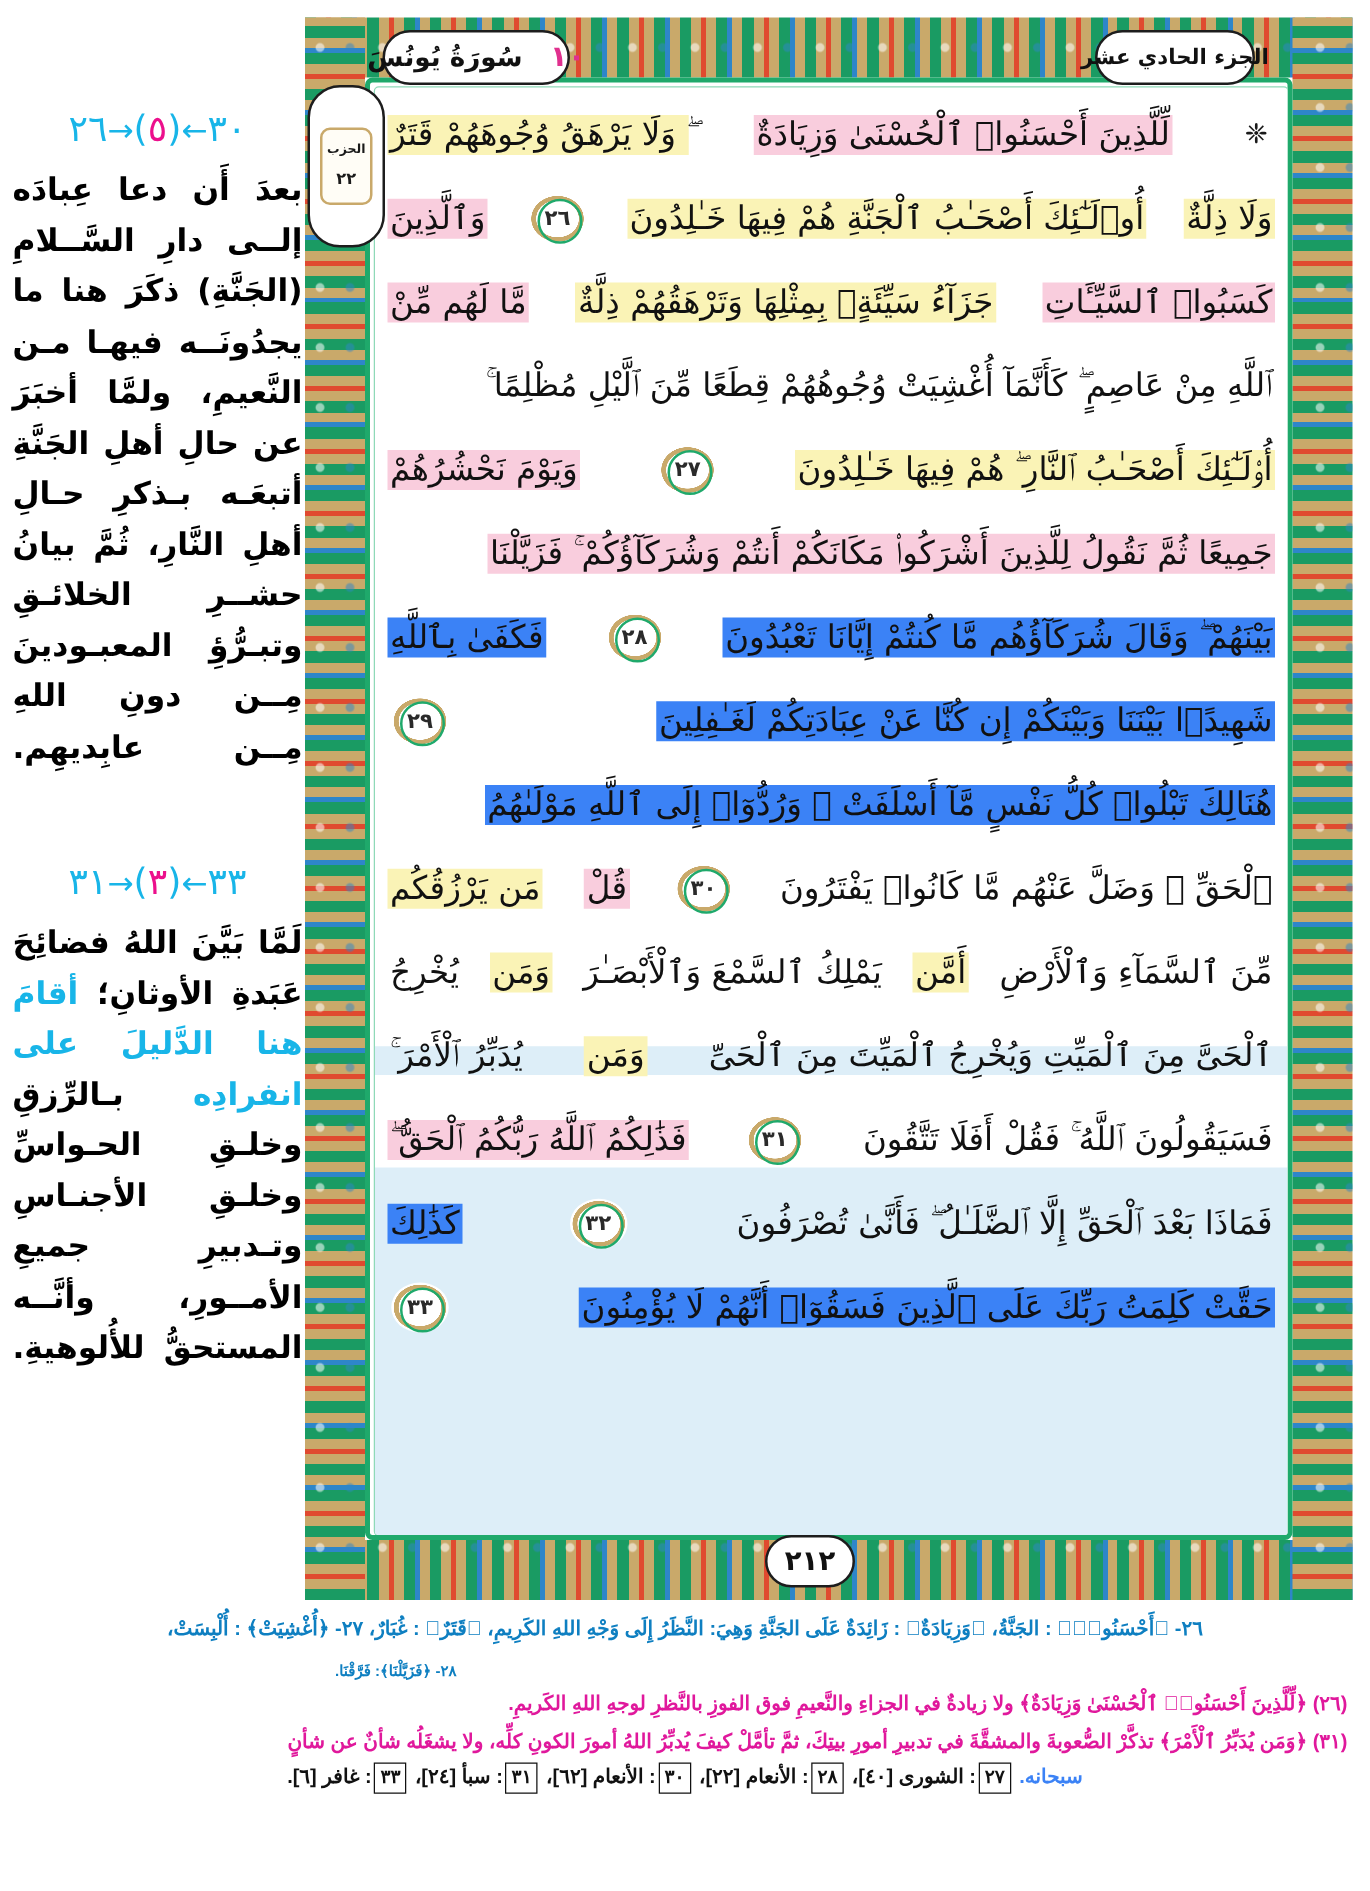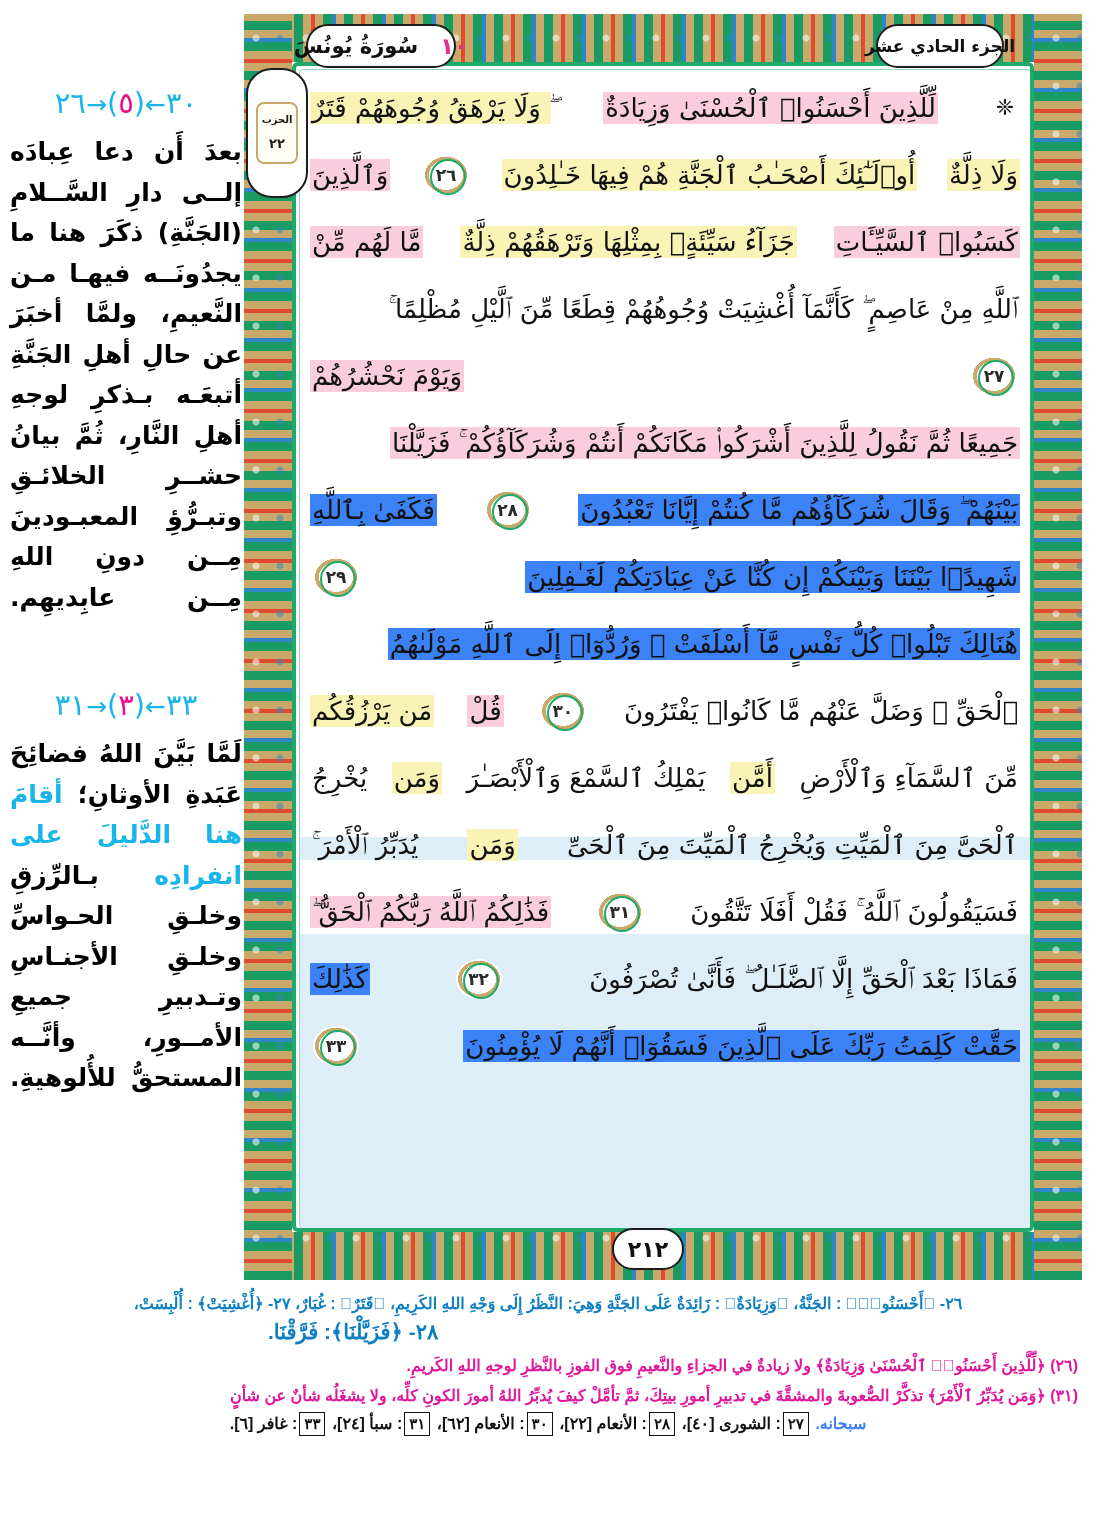--- a/index.html
+++ b/index.html
@@ -213,42 +213,42 @@
     direction: rtl; text-align: center;
   }
   .fn-line {
     font-family: Liberation Sans, sans-serif;
     font-weight: bold;
     line-height: 1.5;
     direction: rtl;
     white-space: nowrap;
   }
   .fn-lex   { font-size: 16px; color: #0e7fc1; text-align: center; }
-  .fn-lex2  { font-size: 21px; color: #0e7fc1; text-align: left; padding-left: 250px;}
+  .fn-lex2  { font-size: 12px; color: #0e7fc1; text-align: left; padding-left: 250px; margin-top: 12px;}
   .fn-tafsir{ font-size: 16px; color: #e0189c; text-align: right; margin-top: 6px; }
   .fn-refs  { font-size: 16px; color: #111; text-align: center; margin-top: 4px; }
   .fn-refs .sbh { color: #3b82f6; }
   .boxnum {
     display: inline-block;
     border: 1.4px solid #111;
     padding: 0 4px; margin: 0 2px;
     font-size: 15px;
   }
 </style>
 </head>
 <body>
 
 <div id="page">
 
   <div class="commentary">
     <div class="cmt-block">
       <div class="cmt-head">
         <span class="vn">٣٠</span><span class="arw">←</span>(<span class="cnt">٥</span>)<span class="arw">→</span><span class="vn">٢٦</span>
       </div>
-      <div class="cmt-body"><span>بعدَ أَن دعا عِبادَه إلــى دارِ السَّــلامِ (الجَنَّةِ) ذكَرَ هنا ما يجدُونَــه فيهـا مـن النَّعيمِ، ولمَّا أخبَرَ عن حالِ أهلِ الجَنَّةِ أتبعَـه بـذكرِ لوجهِ أهلِ النَّارِ، ثُمَّ بيانُ حشــرِ الخلائـقِ وتبـرُّؤِ المعبـودينَ مِــن دونِ اللهِ مِــن عابِديهِم.</span></div>
+      <div class="cmt-body"><span>بعدَ أَن دعا عِبادَه إلــى دارِ السَّــلامِ (الجَنَّةِ) ذكَرَ هنا ما يجدُونَــه فيهـا مـن النَّعيمِ، ولمَّا أخبَرَ عن حالِ أهلِ الجَنَّةِ أتبعَـه بـذكرِ حـالِ أهلِ النَّارِ، ثُمَّ بيانُ حشــرِ الخلائـقِ وتبـرُّؤِ المعبـودينَ مِــن دونِ اللهِ مِــن عابِديهِم.</span></div>
     </div>
 
     <div class="cmt-block" style="margin-top:70px">
       <div class="cmt-head">
         <span class="vn">٣٣</span><span class="arw">←</span>(<span class="cnt">٣</span>)<span class="arw">→</span><span class="vn">٣١</span>
       </div>
       <div class="cmt-body"><span>لَمَّا بَيَّنَ اللهُ فضائِحَ عَبَدةِ الأوثانِ؛ </span><span class="cyan">أقامَ هنا الدَّليلَ على انفرادِه </span><span>بـالرِّزقِ وخلـقِ الحـواسِّ وخلـقِ الأجنـاسِ وتـدبيرِ جميعِ الأمــورِ، وأنَّــه المستحقُّ للأُلوهيةِ.</span></div>
     </div>
   </div>
 
@@ -293,20 +293,21 @@
           </div>
           <div class="aline">
             <span class="seg hl-pink">كَسَبُوا۟ ٱلسَّيِّـَٔاتِ</span>
             <span class="seg hl-yellow">جَزَآءُ سَيِّئَةٍۭ بِمِثْلِهَا وَتَرْهَقُهُمْ ذِلَّةٌ</span>
             <span class="seg hl-pink">مَّا لَهُم مِّنْ</span>
           </div>
           <div class="aline">
             <span class="seg hl-none">ٱللَّهِ مِنْ عَاصِمٍ ۖ كَأَنَّمَآ أُغْشِيَتْ وُجُوهُهُمْ قِطَعًا مِّنَ ٱلَّيْلِ مُظْلِمًا ۚ</span>
           </div>
           <div class="aline">
+            <span class="seg hl-yellow">أُو۟لَـٰٓئِكَ أَصْحَـٰبُ ٱلنَّارِ ۖ هُمْ فِيهَا خَـٰلِدُونَ</span>
             <span class="ayah-mark">٢٧</span>
             <span class="seg hl-pink">وَيَوْمَ نَحْشُرُهُمْ</span>
           </div>
           <div class="aline">
             <span class="seg hl-pink">جَمِيعًا ثُمَّ نَقُولُ لِلَّذِينَ أَشْرَكُوا۟ مَكَانَكُمْ أَنتُمْ وَشُرَكَآؤُكُمْ ۚ فَزَيَّلْنَا</span>
           </div>
           <div class="aline">
             <span class="seg hl-grey">بَيْنَهُمْ ۖ وَقَالَ شُرَكَآؤُهُم مَّا كُنتُمْ إِيَّانَا تَعْبُدُونَ</span>
             <span class="ayah-mark">٢٨</span>
             <span class="seg hl-grey">فَكَفَىٰ بِٱللَّهِ</span>

